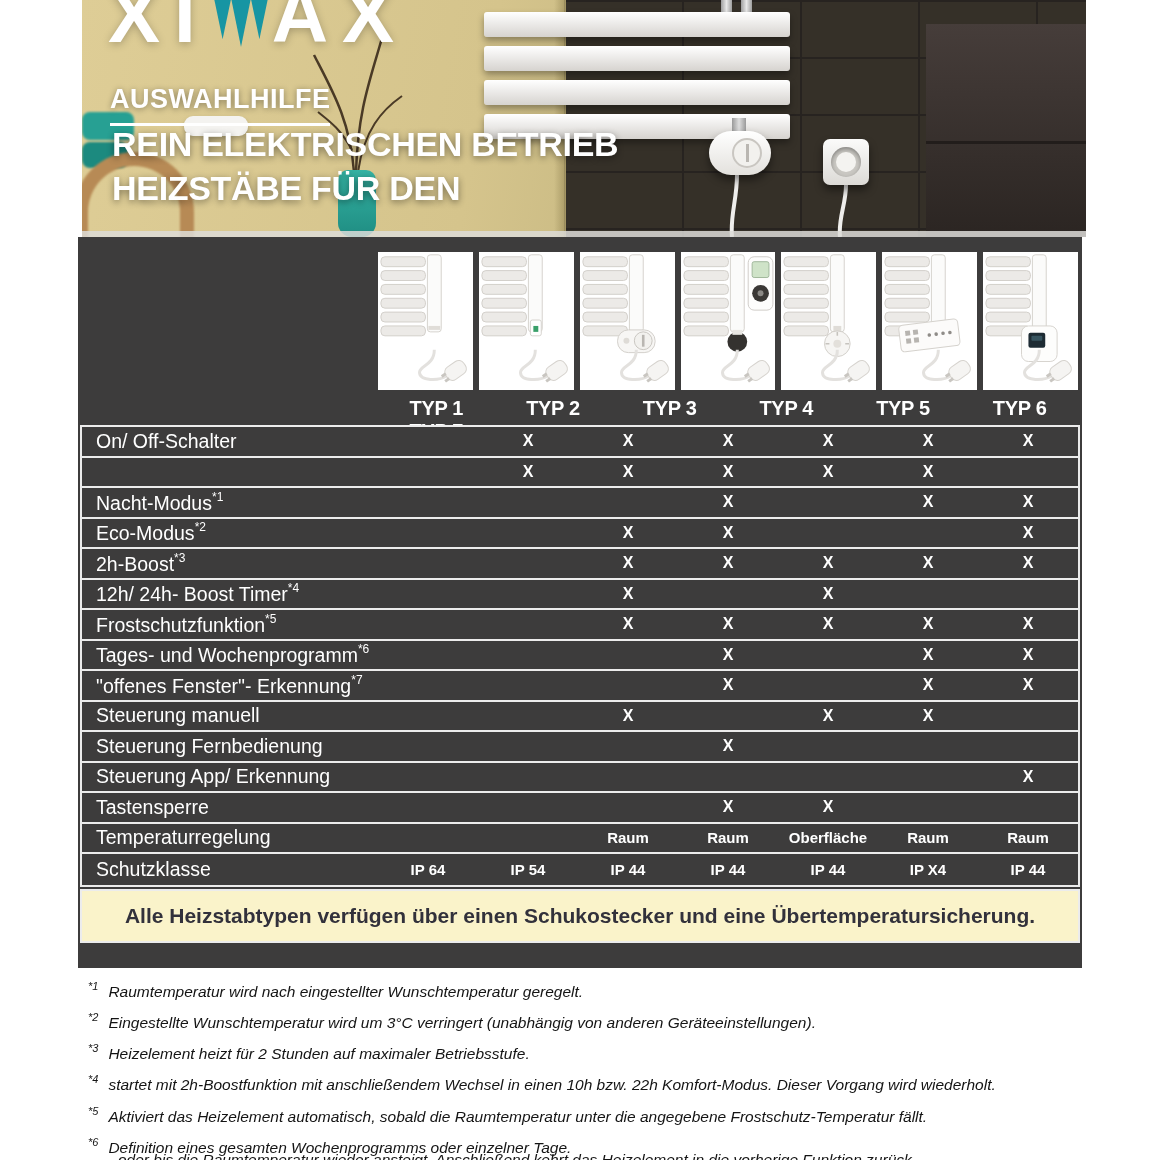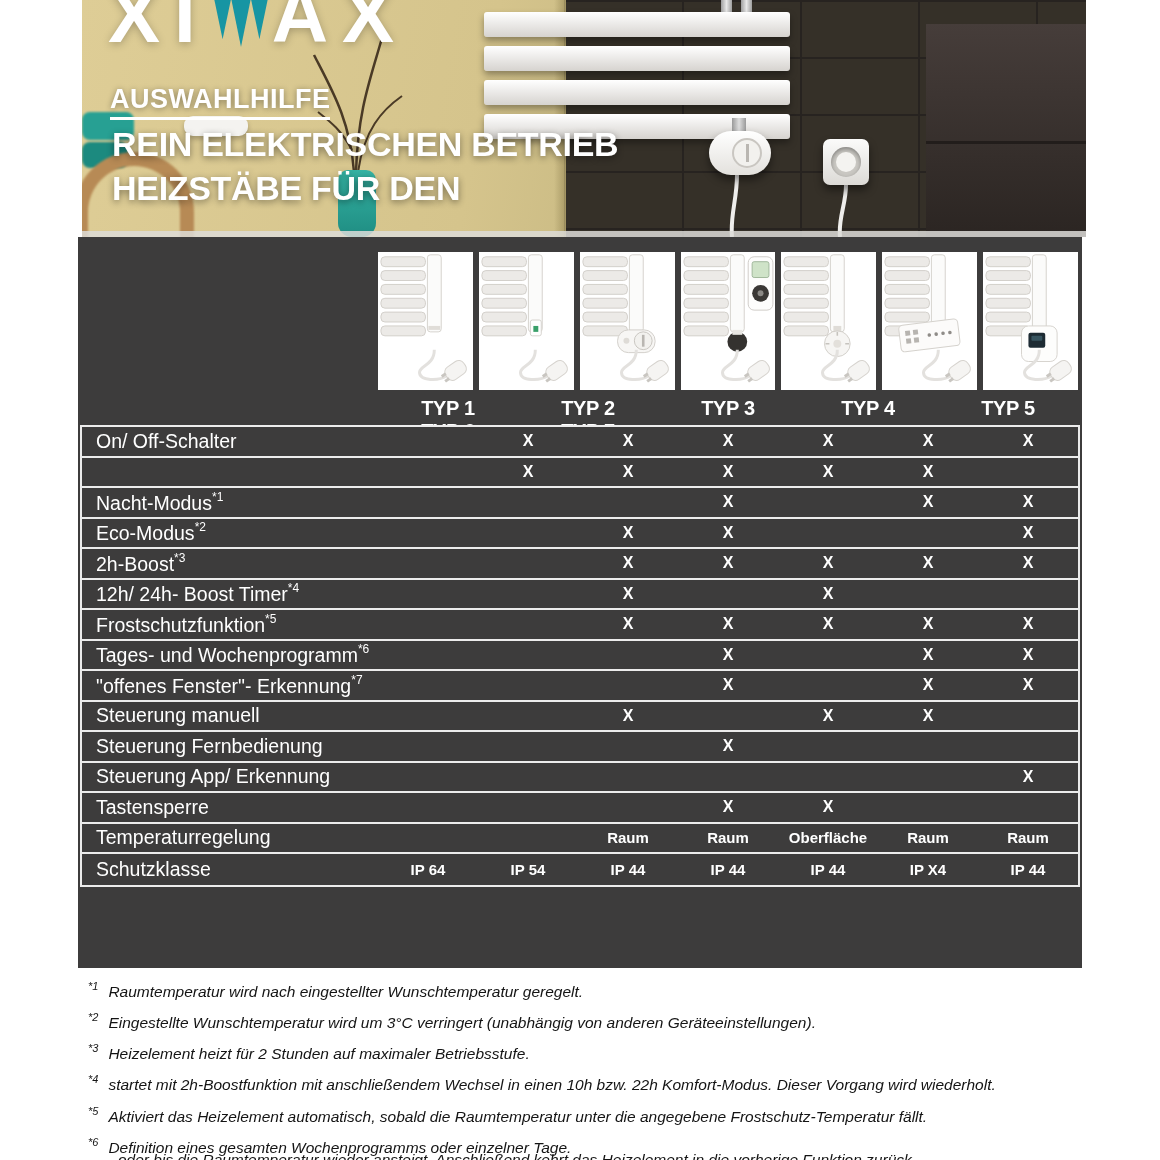--- a/index.html
+++ b/index.html
@@ -58,33 +58,33 @@
   .towel { position:absolute; border-radius:8px; filter:blur(1px); }
   .towel1 { left:0; top:112px; width:52px; height:28px; background:#27a093; }
   .towel2 { left:0; top:142px; width:46px; height:26px; background:#1c8a7f; }
   .chair { position:absolute; left:-8px; top:152px; width:120px; height:95px;
     border:14px solid #b78a55; border-bottom:none; border-radius:60px 60px 0 0; filter:blur(1.2px); }
 
   .logo { position:absolute; left:26px; top:-30px; color:#fff; font-size:78px; font-weight:700;
     letter-spacing:14px; display:flex; align-items:flex-start; text-shadow:0 2px 8px rgba(0,0,0,.25); }
   .logo svg { margin-top:8px; }
   .kicker { position:absolute; left:28px; top:84px; color:#fff; font-size:27px; font-weight:700;
-    letter-spacing:.5px; border-bottom:3px solid #fff; padding-bottom:2px;
+    letter-spacing:.5px; border-bottom:3px solid #fff; padding-bottom:8px;
     text-shadow:0 1px 6px rgba(0,0,0,.4); }
   .hero-title { position:absolute; left:30px; top:122px; color:#fff; font-size:34px; font-weight:700;
     line-height:44px; letter-spacing:-.3px; text-shadow:0 2px 7px rgba(0,0,0,.45); }
 
   
   .panel { position:absolute; left:78px; top:237px; width:1004px; height:731px; background:#3d3c3c; }
   .products { position:absolute; left:300px; top:15px; width:700px; display:grid;
     grid-template-columns:repeat(7,1fr); gap:6px; }
   .card { height:138px; background:#ffffff; }
   .card svg { display:block; width:100%; height:100%; }
   .typ-row { position:absolute; left:300px; top:160px; width:700px; display:grid;
-    grid-template-columns:repeat(5,1fr); }
+    grid-template-columns:repeat(6,1fr); }
   .typ { text-align:center; color:#fff; font-weight:700; font-size:20px; letter-spacing:-.3px; }
 
   .ftable { position:absolute; left:2px; top:188px; width:1000px; border:2px solid #ececec; }
   .frow { display:grid; grid-template-columns:296px repeat(7,1fr); height:30.5px;
     border-bottom:2px solid #ececec; align-items:center; background:#3d3c3c; }
   .frow:last-child { border-bottom:none; }
   .flabel { color:#fff; font-size:19.5px; padding-left:14px; white-space:nowrap; }
   .flabel sup { font-size:12px; position:relative; top:-1px; }
   .val { text-align:center; color:#fff; font-weight:700; font-size:16px; }
   .val.small { font-size:15px; }
@@ -466,20 +466,21 @@
         <div class="flabel"><span>Schutzklasse</span></div>
         <div class="val small">IP 64</div>
         <div class="val small">IP 54</div>
         <div class="val small">IP 44</div>
         <div class="val small">IP 44</div>
         <div class="val small">IP 44</div>
         <div class="val small">IP X4</div>
         <div class="val small">IP 44</div>
       </div>
     </div>
+  <div class="banner">Alle Heizstabtypen verfügen über einen Schukostecker und eine Übertemperatursicherung.</div>
 </div>
 
 <div class="foot" id="footnotes">
     <div class="fn"><sup>*1</sup><span>Raumtemperatur wird nach eingestellter Wunschtemperatur geregelt.</span></div>
     <div class="fn"><sup>*2</sup><span>Eingestellte Wunschtemperatur wird um 3°C verringert (unabhängig von anderen Geräteeinstellungen).</span></div>
     <div class="fn"><sup>*3</sup><span>Heizelement heizt für 2 Stunden auf maximaler Betriebsstufe.</span></div>
     <div class="fn"><sup>*4</sup><span>startet mit 2h-Boostfunktion mit anschließendem Wechsel in einen 10h bzw. 22h Komfort-Modus. Dieser Vorgang wird wiederholt.</span></div>
     <div class="fn"><sup>*5</sup><span>Aktiviert das Heizelement automatisch, sobald die Raumtemperatur unter die angegebene Frostschutz-Temperatur fällt.</span></div>
     <div class="fn"><sup>*6</sup><span>Definition eines gesamten Wochenprogramms oder einzelner Tage.</span></div>
   </div>

